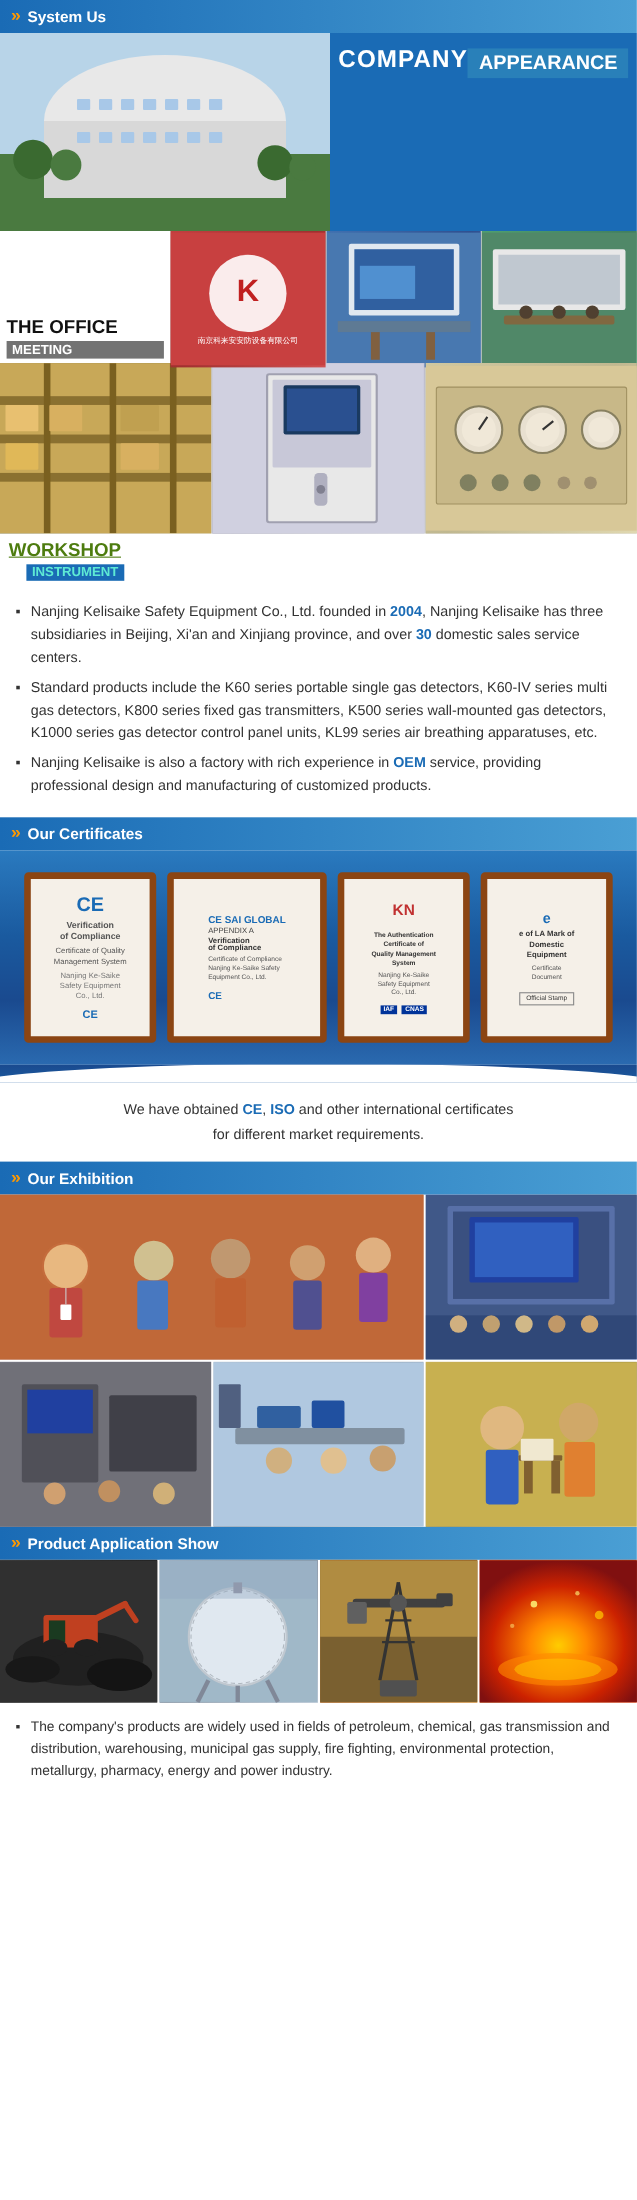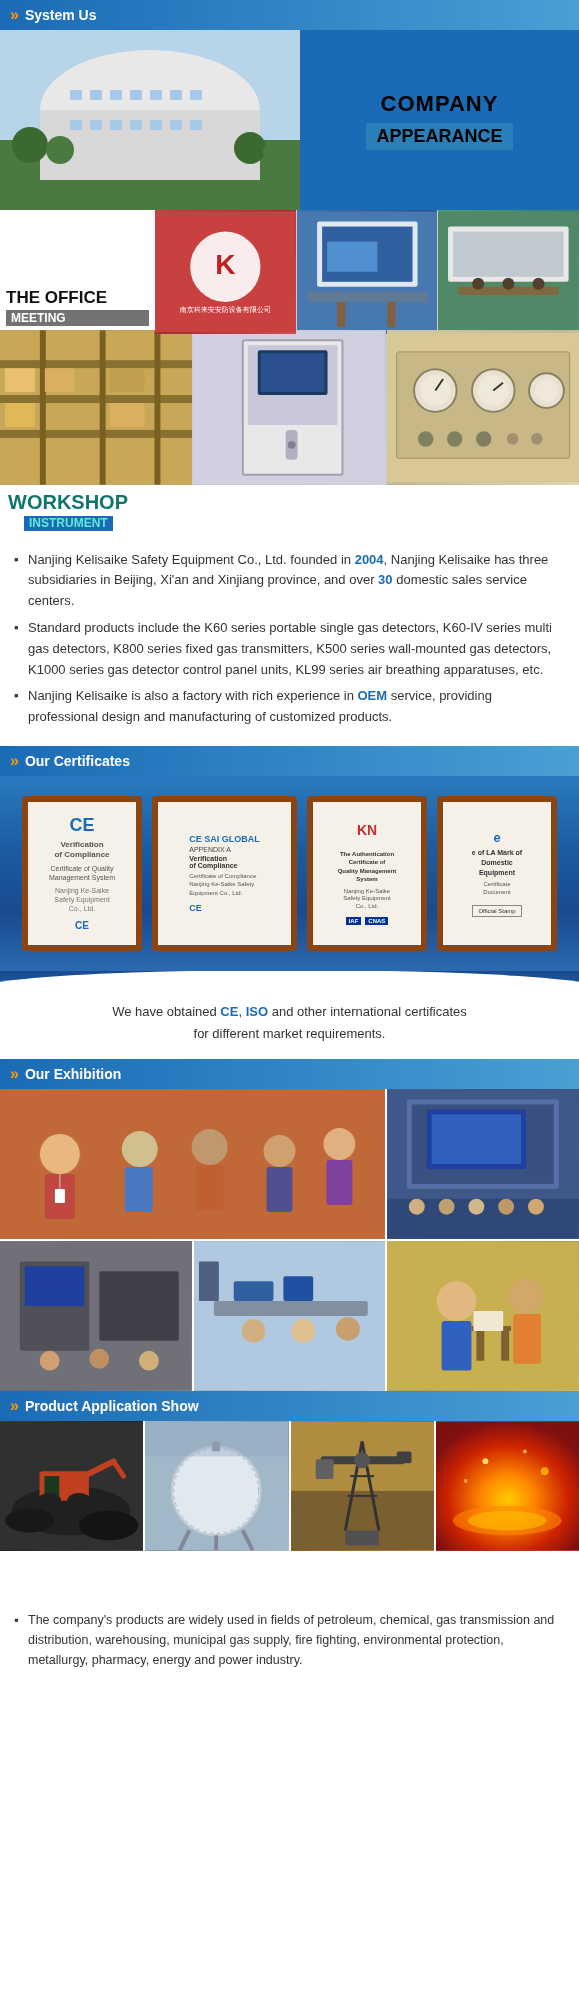--- a/index.html
+++ b/index.html
@@ -30,25 +30,25 @@
       padding: 6px 10px;
       display: flex;
       align-items: center;
       gap: 6px;
       font-size: 14px;
       font-weight: bold;
     }
 
     .side-label {
       display: flex;
-      flex-direction: column;
-      align-items: center;
+      flex-direction: row;
+      align-items: flex-start;
       justify-content: center;
       background: #1a6bb5;
-      color: #000000;
+      color: #ffffff;
       font-size: 18px;
       font-weight: bold;
       line-height: 1.3;
       text-align: center;
       padding: 10px;
     }
 
     
     .bg-green-building {
       background: linear-gradient(160deg, #6aaa80 0%, #4a8a60 40%, #3a7a50 60%, #5a9a70 80%, #7ab090 100%);
@@ -168,21 +168,21 @@
     .prod-bg2 { background: linear-gradient(135deg, #a0b0c0 0%, #8090a0 50%, #b0c0d0 100%); }
     .prod-bg3 { background: linear-gradient(135deg, #c08030 0%, #a06020 50%, #d09040 100%); }
     .prod-bg4 { background: linear-gradient(135deg, #c04020 0%, #a03010 50%, #d05030 100%); }
 
     .bottom-text {
       padding: 12px 14px;
       font-size: 12.5px;
       color: #333;
       line-height: 1.6;
     }
-    .bottom-text ul { list-style: none; padding: 0; margin-top: 47px; }
+    .bottom-text ul { list-style: none; padding: 0; }
     .bottom-text ul li {
       padding-left: 14px;
       position: relative;
     }
     .bottom-text ul li::before {
       content: '▪';
       position: absolute;
       left: 0;
     }
 
@@ -406,21 +406,21 @@
       <circle cx="70" cy="110" r="8" fill="#808060"></circle>
       <circle cx="100" cy="110" r="8" fill="#808060"></circle>
       <circle cx="130" cy="110" r="6" fill="#a09070"></circle>
       <circle cx="155" cy="110" r="6" fill="#a09070"></circle>
     </svg>
   </div>
 </div>
 
 <div class="ws-label-row">
   <div class="ws-label-box">
-    <div style="font-size:20px;font-weight:bold;color:#0f766e;">WORKSHOP</div>
+    <div style="font-size:17px;font-weight:bold;color:#4d7c0f;text-decoration:underline;">WORKSHOP</div>
     <div style="display:inline-block;background:#1a6bb5;color:#5eead4;font-size:12px;font-weight:bold;padding:1px 5px;margin-top:2px;margin-left:16px;">INSTRUMENT</div>
   </div>
 </div>
 
 <div class="text-section">
   <ul>
     <li>
       Nanjing Kelisaike Safety Equipment Co., Ltd. founded in <span class="highlight">2004</span>, Nanjing Kelisaike has three subsidiaries in Beijing, Xi'an and Xinjiang province, and over <span class="highlight">30</span> domestic sales service centers.
     </li>
     <li>

